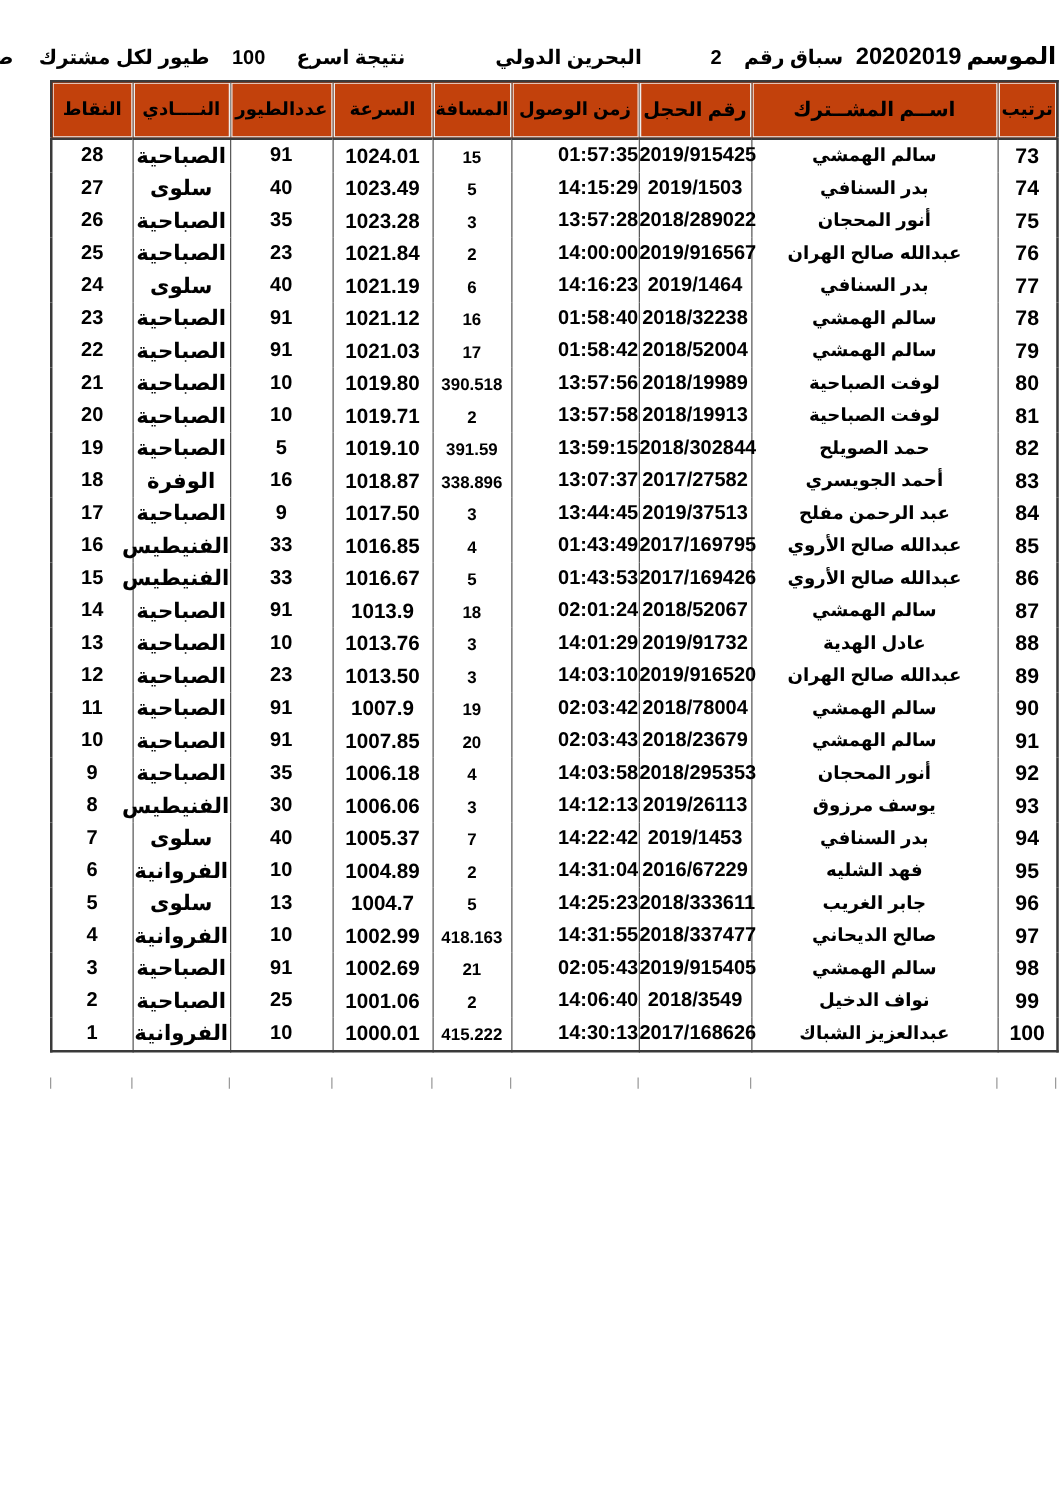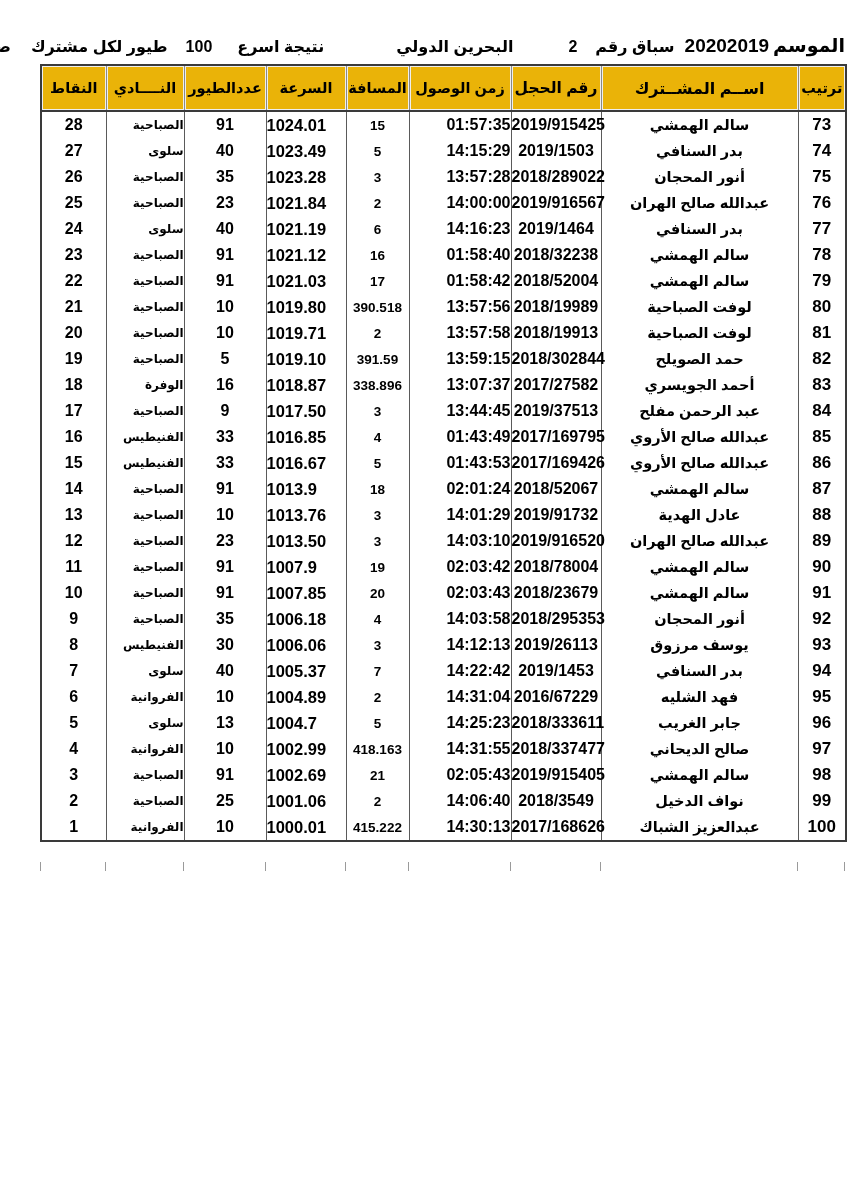--- a/index.html
+++ b/index.html
@@ -17,39 +17,39 @@
   .t-big{font-size:19px;}
   .g8{margin-left:4px}.g10{margin-left:10px}.g14{margin-left:20px}
   .g16{margin-left:16px}.g18{margin-left:18px}.g25{margin-left:25px}
   .g45{margin-left:72px}.g55{margin-left:55px}
   
   table.results{
     direction:rtl;width:805px;border-collapse:collapse;table-layout:fixed;
     border:2px solid #3a3a3a;
   }
   table.results th{
-    height:44px;background:#eab308;
+    height:44px;background:#c2410c;
     border:1px solid #8a8a8a;border-bottom:2px solid #3a3a3a;
     box-shadow:inset 0 0 0 1px #eeeeee;
     font-size:14.5px;text-align:center;padding:0;vertical-align:middle;
   }
   table.results th.col-name{font-size:16px;}
   table.results th.col-ring{font-size:15.5px;}
   table.results td{
     height:26px;padding:0;vertical-align:middle;
     border-left:1px solid #5a5a5a;border-right:1px solid #5a5a5a;
   }
   .col-rank{text-align:center;font-size:17px;}
   td.col-name{text-align:center;font-size:14.5px;}
   td.col-ring{direction:ltr;text-align:center;padding-right:5px;font-size:16px;}
   td.col-time{direction:ltr;text-align:right;padding-right:12px;font-size:16px;}
   td.col-distance{text-align:center;font-size:13.5px;}
-  td.col-speed{text-align:left;font-size:16.5px;}
+  td.col-speed{text-align:center;font-size:16.5px;}
   td.col-birds{text-align:center;font-size:16px;}
-  td.col-club{text-align:right;font-size:12px;}
+  td.col-club{text-align:center;font-size:17px;}
   td.col-points{text-align:center;font-size:16px;}
   
   .ticks{position:relative;width:805px;height:10px;margin-top:20px;}
   .ticks span{position:absolute;top:0;width:1px;height:9px;background:#9a9a9a;}
 </style>
 </head>
 <body>
 
 <div class="page">
 

